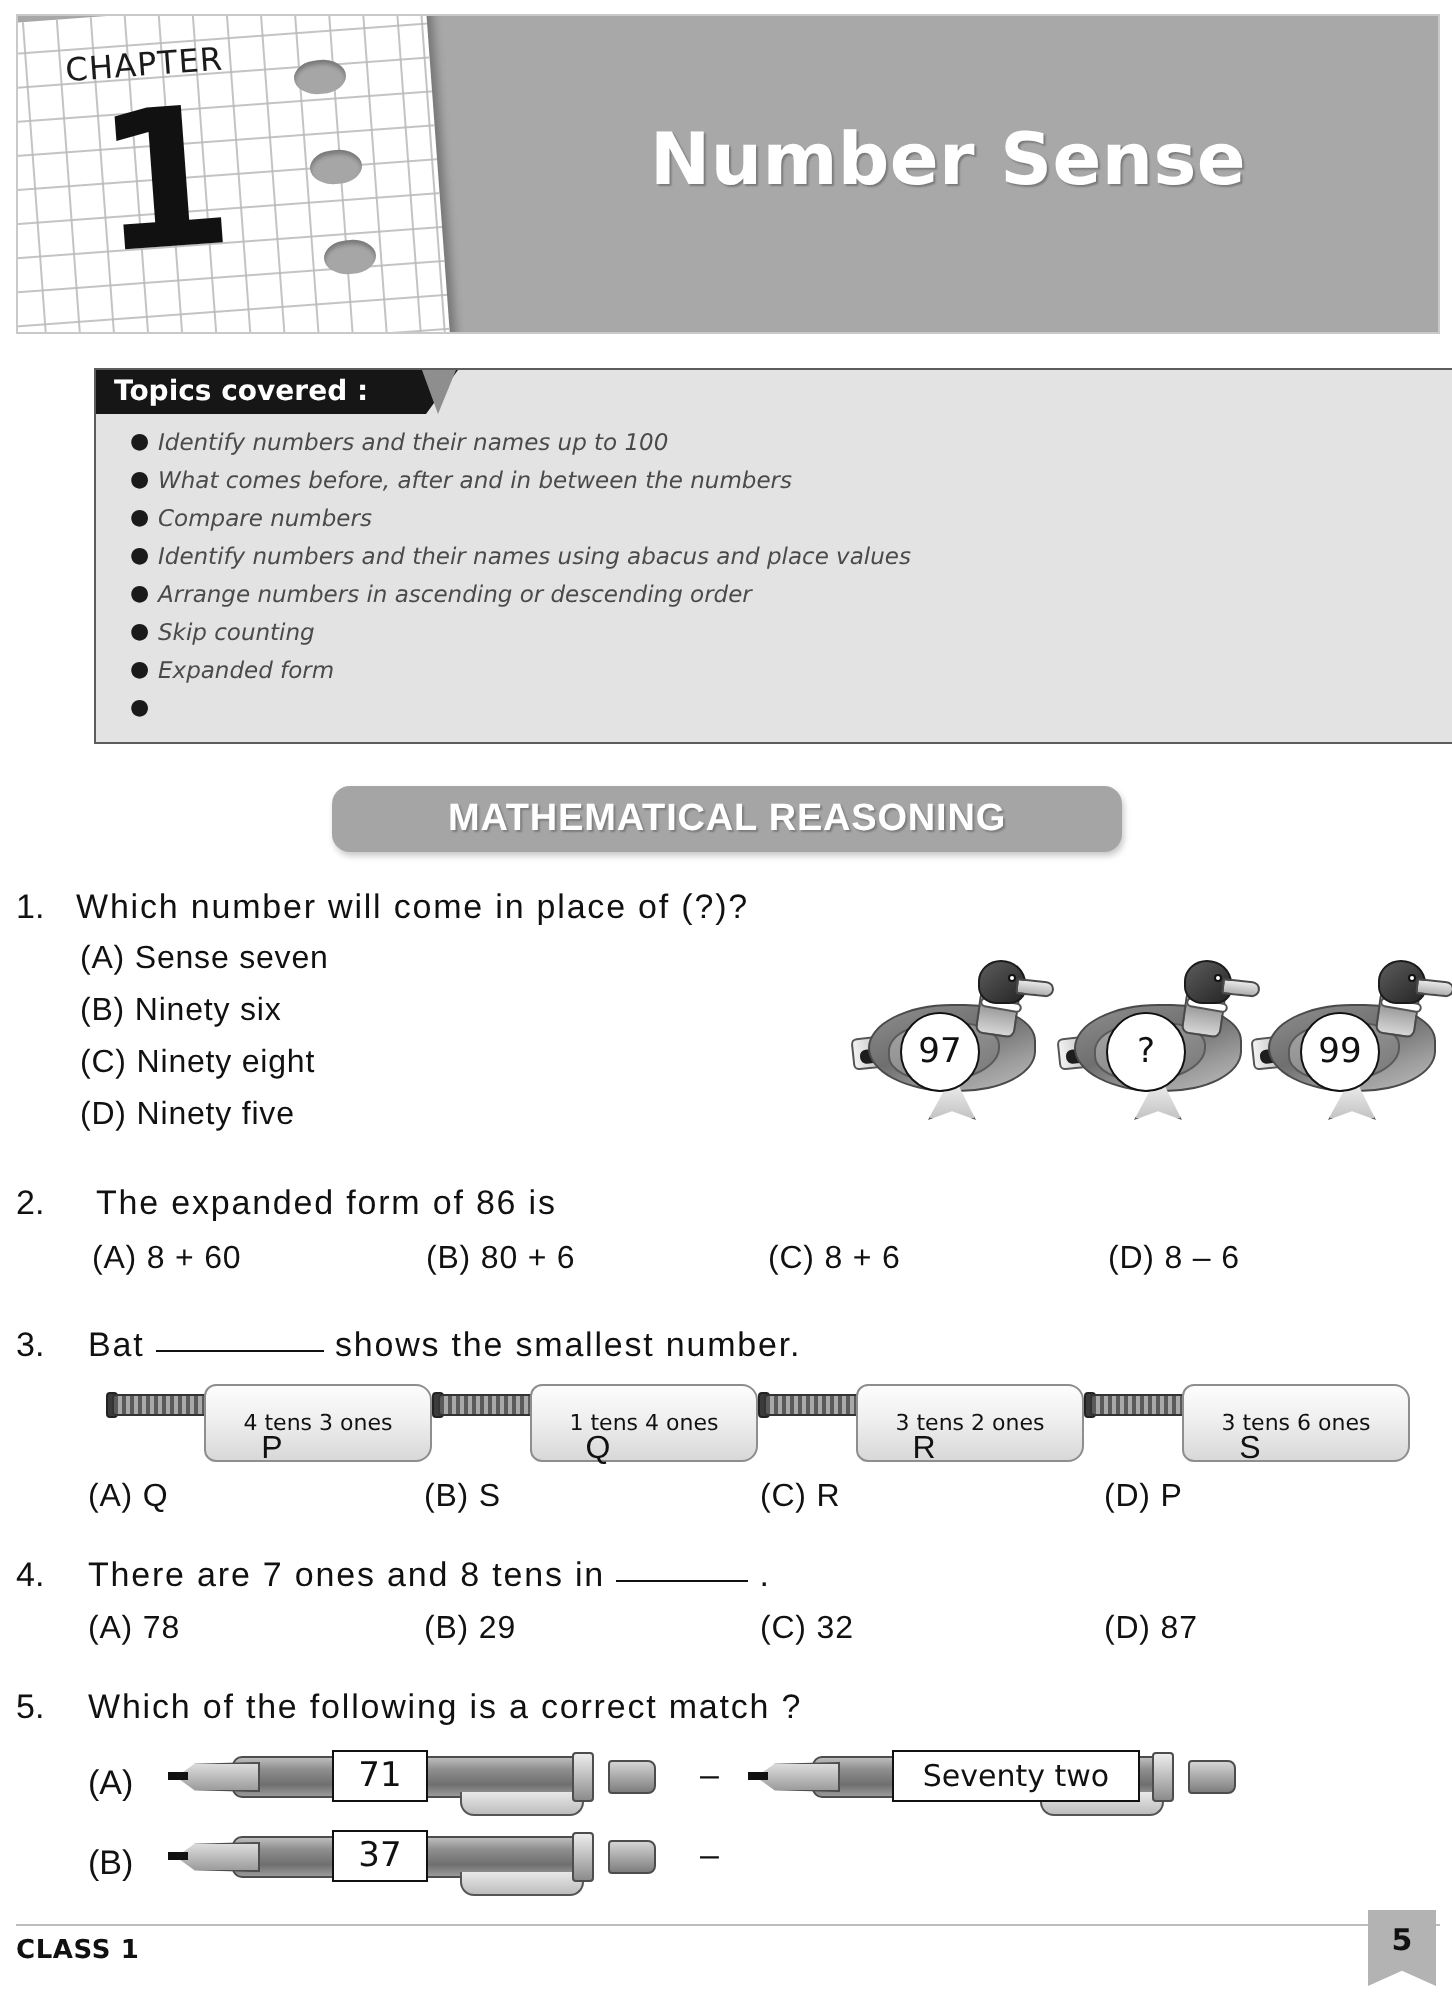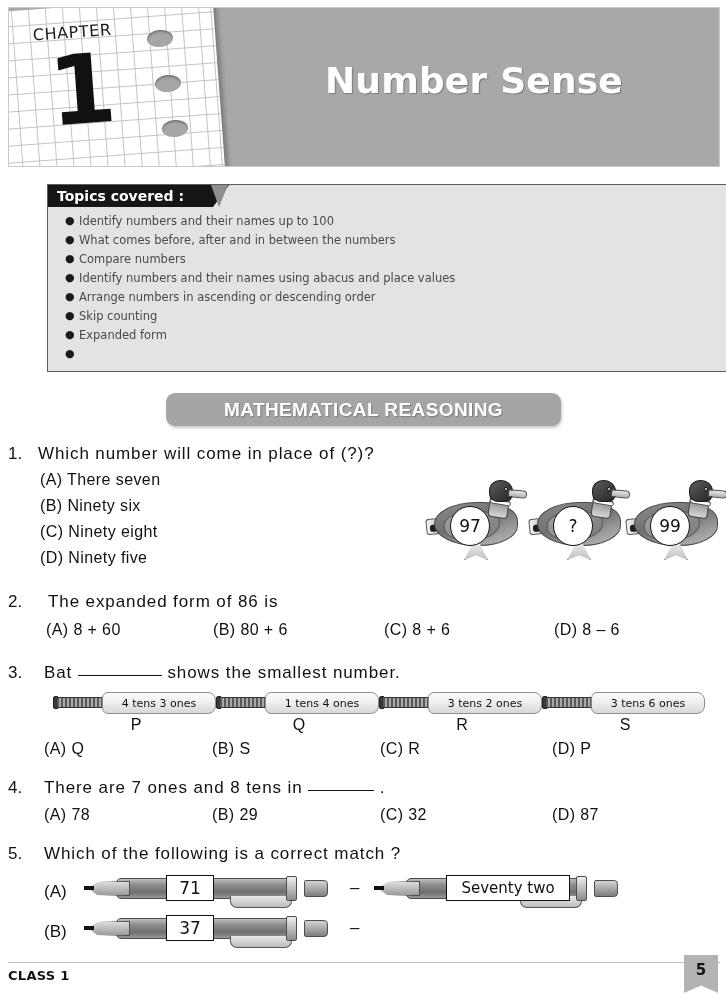--- a/index.html
+++ b/index.html
@@ -92,21 +92,21 @@
   .topic-item {
     display: flex; align-items: flex-start;
     padding: 0 0 0 17px; height: 19px;
     color: #4a4a4a; font-size: 11.5px;
     font-family: "DejaVu Sans", sans-serif;
   }
   .topic-bullet {
     width: 14px; flex: 0 0 14px; color: #1a1a1a;
     font-size: 11px; line-height: 18px;
   }
-  .topic-text { line-height: 18px; }
+  .topic-text { line-height: 18px; font-style: italic; }
 
   
   .section-banner {
     position: absolute; left: 166px; top: 393px;
     width: 395px; height: 33px;
     background: #a5a5a5;
     border-radius: 9px;
     box-shadow: 1px 2px 3px rgba(0,0,0,.22);
     display: flex; align-items: center; justify-content: center;
   }
@@ -210,21 +210,21 @@
   .bat .handle {
     position:absolute; left:0; top:5px; width:48px; height:11px;
     background: repeating-linear-gradient(90deg,#5a5a5a 0 2px,#a9a9a9 2px 4px);
     border:1px solid #333; border-radius:2px;
   }
   .bat .knob {
     position:absolute; left:-3px; top:4px; width:6px; height:13px;
     background:#3b3b3b; border:1px solid #222; border-radius:2px;
   }
   .bat .blade {
-    position:absolute; left:46px; top:0; width:114px; height:22px;
+    position:absolute; left:46px; top:0; width:114px; height:39px;
     background: linear-gradient(180deg,#fdfdfd 0%, #efefef 45%, #d8d8d8 100%);
     border:1px solid #8e8e8e;
     border-radius: 6px 8px 8px 6px;
     display:flex; align-items:center; justify-content:center;
     font-size:11px; color:#111; font-family:"DejaVu Sans", sans-serif;
   }
   .bat-label {
     position:absolute; top: 24px; width: 160px; text-align:center;
     font-size: 16px; color:#111; font-family:"Liberation Sans", sans-serif;
   }
@@ -361,21 +361,21 @@
   <div class="section-banner">
     <span>MATHEMATICAL REASONING</span>
   </div>
 
   <div class="qwrap">
 
     <div class="qnum" style="left:8px; top:444px;">1.</div>
     <div class="qtext" style="left:38px; top:444px;">Which number will come in place of (?)?</div>
     <div class="opt" style="left:40px; top:471px;">
       <span>(A)</span>
-      <span>There seven</span>
+      <span>Sense seven</span>
     </div>
     <div class="opt" style="left:40px; top:497px;">
       <span>(B)</span>
       <span>Ninety six</span>
     </div>
     <div class="opt" style="left:40px; top:523px;">
       <span>(C)</span>
       <span>Ninety eight</span>
     </div>
     <div class="opt" style="left:40px; top:549px;">

